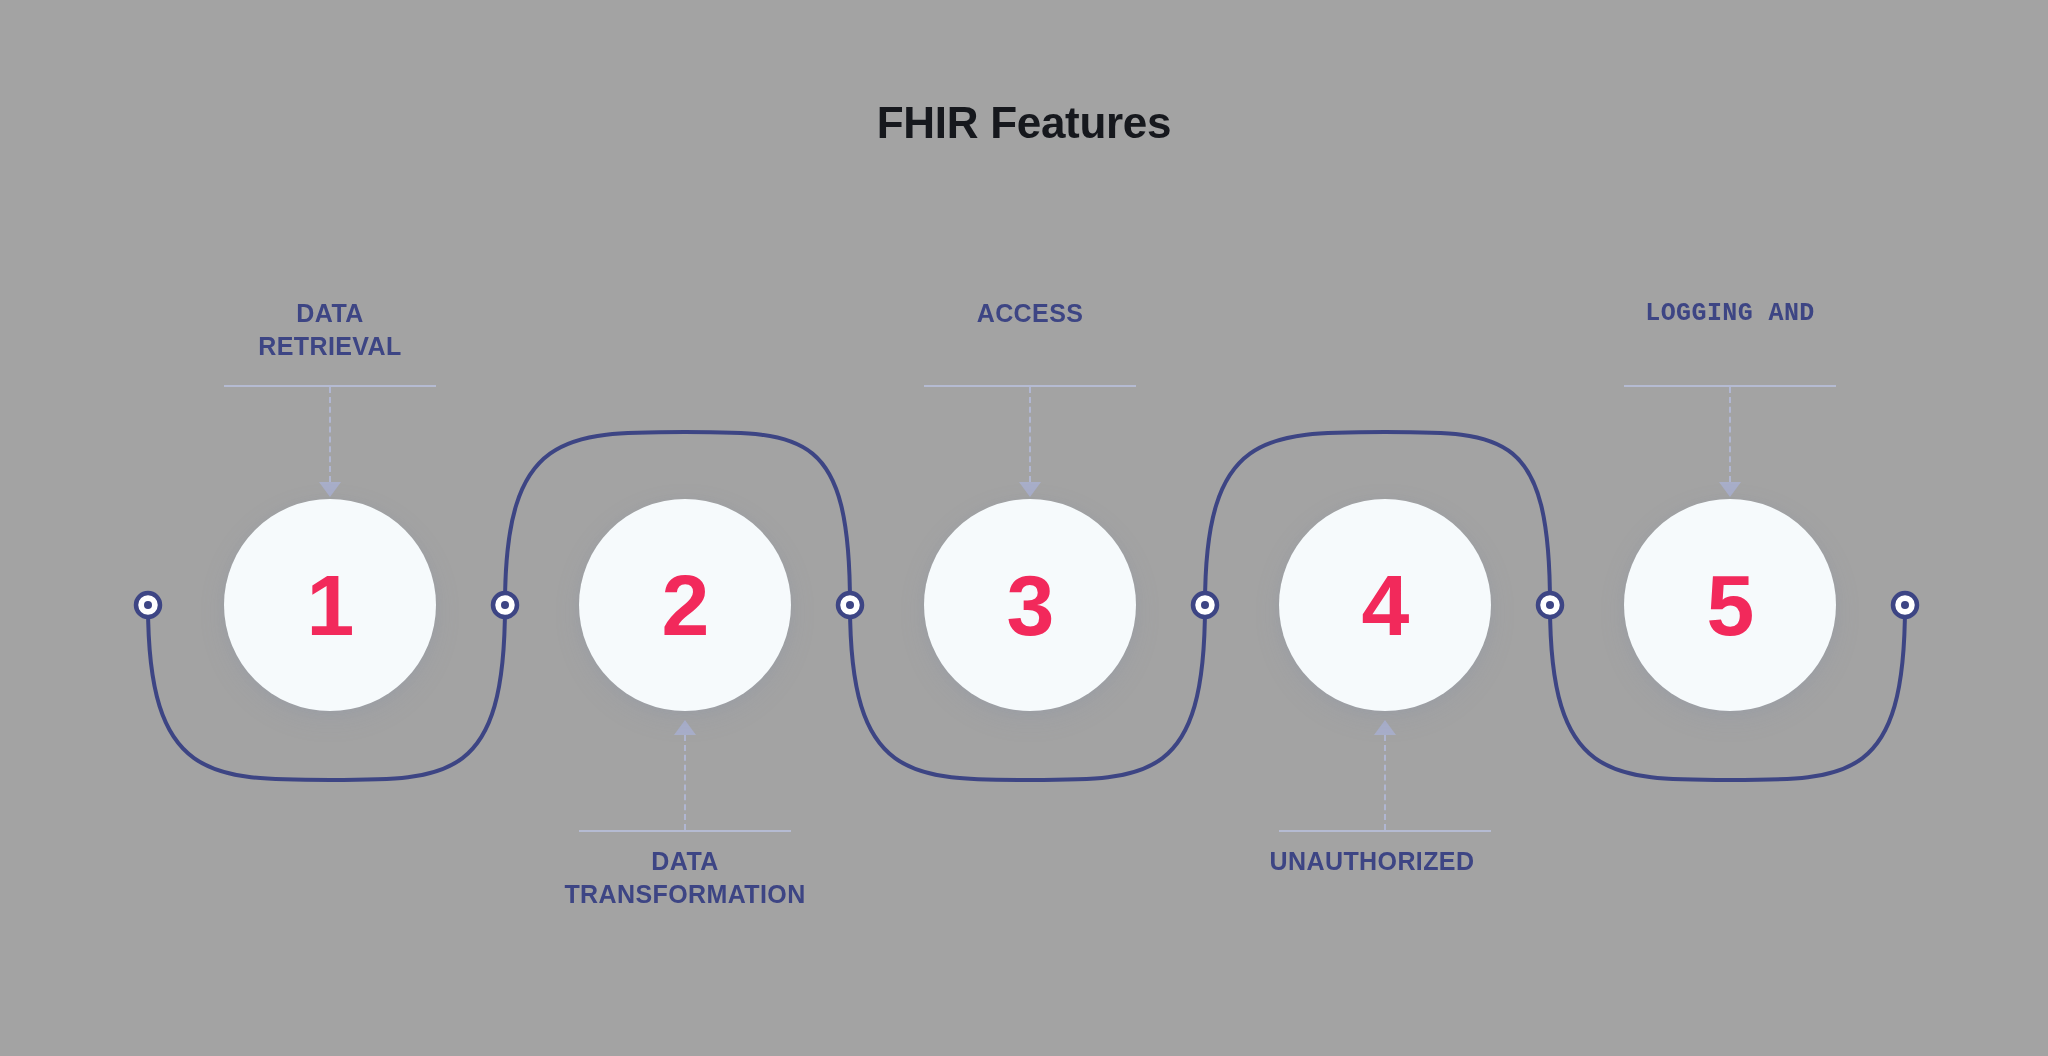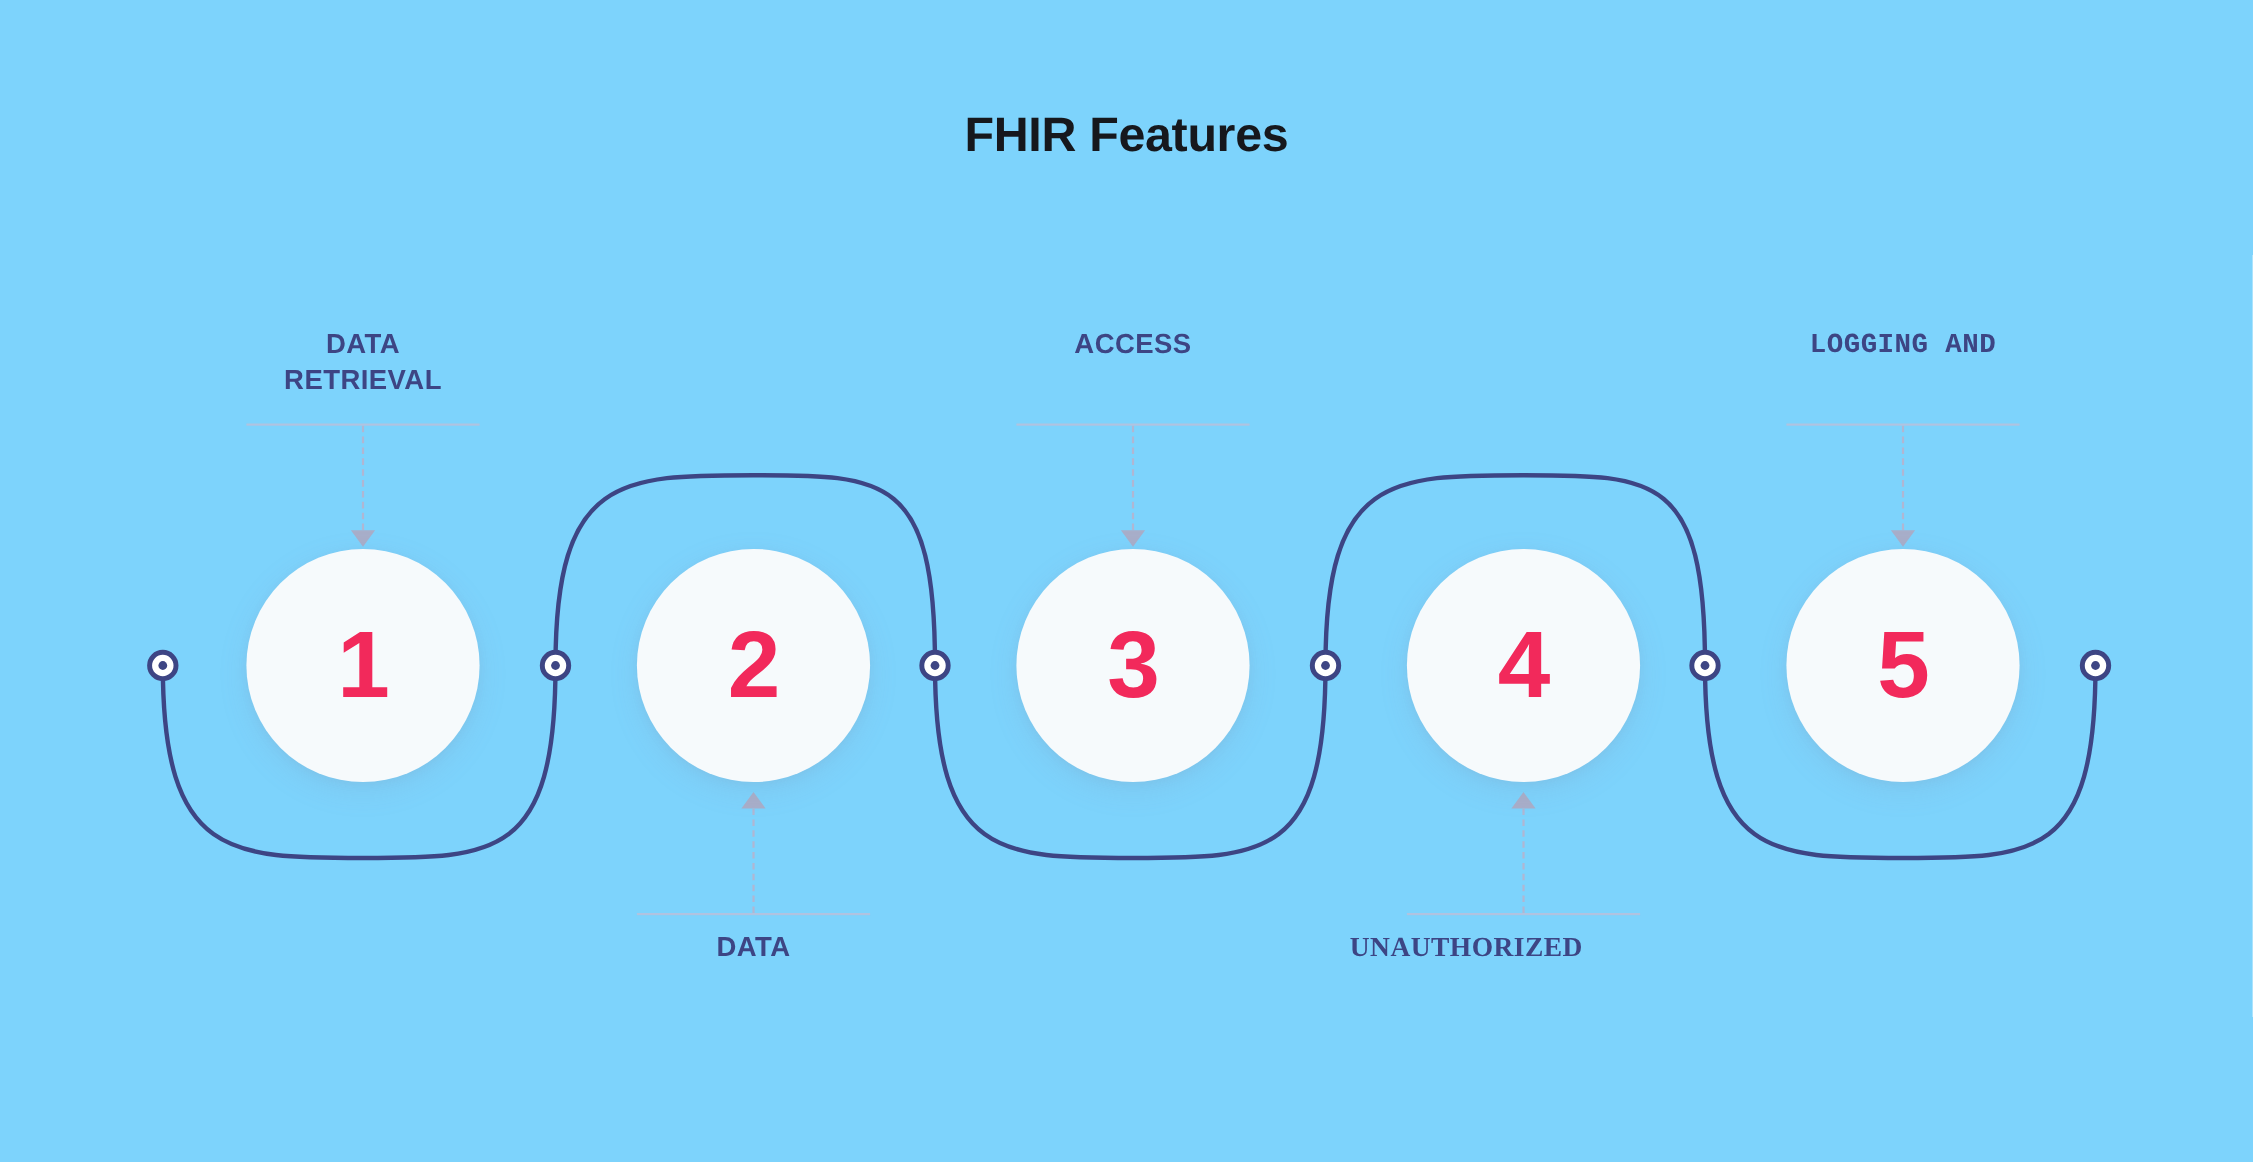--- a/index.html
+++ b/index.html
@@ -10,21 +10,21 @@
     height: 1056px;
     background: #ffffff;
     font-family: "Liberation Sans", "DejaVu Sans", sans-serif;
     overflow: hidden;
   }
 
   #canvas {
     position: relative;
     width: 2048px;
     height: 1056px;
-    background: #7dd3fc;
+    background: #a3a3a3;
   }
 
   
   #page-title {
     position: absolute;
     top: 98px;
     left: 0;
     width: 2048px;
     text-align: center;
     font-size: 44px;
@@ -154,41 +154,42 @@
       <div class="step-circle" style="left: 579px; top: 499px;">
         <span class="step-number" style="color: rgb(242, 41, 91);">2</span>
       </div>
       <div class="connector" style="left: 579px; top: 720px;">
         <div class="arrow-up"></div>
         <div class="stem" style="height: 95px;"></div>
         <div class="rule" style="background: rgb(185, 191, 218);"></div>
       </div>
       <div class="step-label" style="left: 515px; top: 845px; color: rgb(61, 69, 132);">
         <span class="line">DATA</span>
+        <span class="line">TRANSFORMATION</span>
       </div>
       <div class="step-circle" style="left: 924px; top: 499px;">
         <span class="step-number" style="color: rgb(242, 41, 91);">3</span>
       </div>
       <div class="connector" style="left: 924px; top: 385px;">
         <div class="rule" style="background: rgb(185, 191, 218);"></div>
         <div class="stem" style="height: 95px;"></div>
         <div class="arrow-down"></div>
       </div>
       <div class="step-label" style="left: 860px; top: 297px; color: rgb(61, 69, 132);">
         <span class="line">ACCESS</span>
       </div>
       <div class="step-circle" style="left: 1279px; top: 499px;">
         <span class="step-number" style="color: rgb(242, 41, 91);">4</span>
       </div>
       <div class="connector" style="left: 1279px; top: 720px;">
         <div class="arrow-up"></div>
         <div class="stem" style="height: 95px;"></div>
         <div class="rule" style="background: rgb(185, 191, 218);"></div>
       </div>
-      <div class="step-label" style="left: 1163px; top: 845px; color: rgb(61, 69, 132); font-family: Liberation Serif, serif;">
+      <div class="step-label" style="left: 1202px; top: 845px; color: rgb(61, 69, 132);">
         <span class="line">UNAUTHORIZED</span>
       </div>
       <div class="step-circle" style="left: 1624px; top: 499px;">
         <span class="step-number" style="color: rgb(242, 41, 91);">5</span>
       </div>
       <div class="connector" style="left: 1624px; top: 385px;">
         <div class="rule" style="background: rgb(185, 191, 218);"></div>
         <div class="stem" style="height: 95px;"></div>
         <div class="arrow-down"></div>
       </div>

